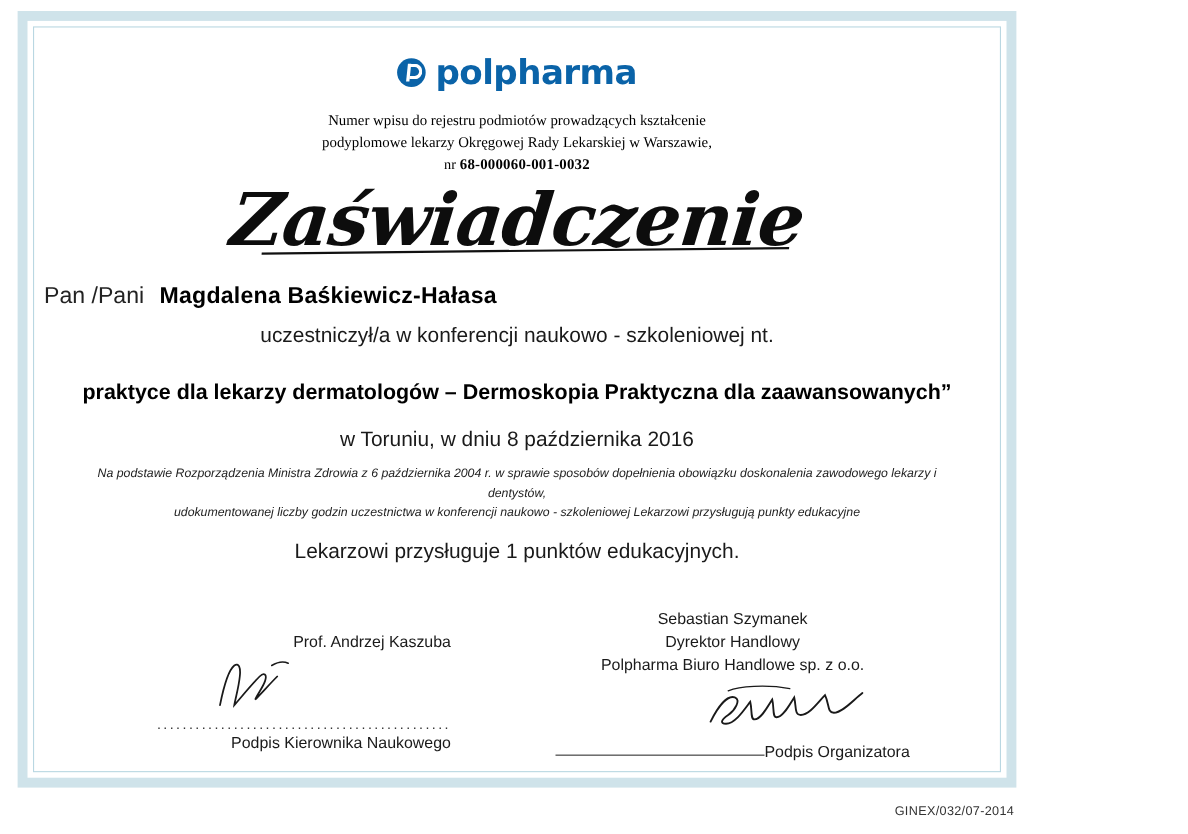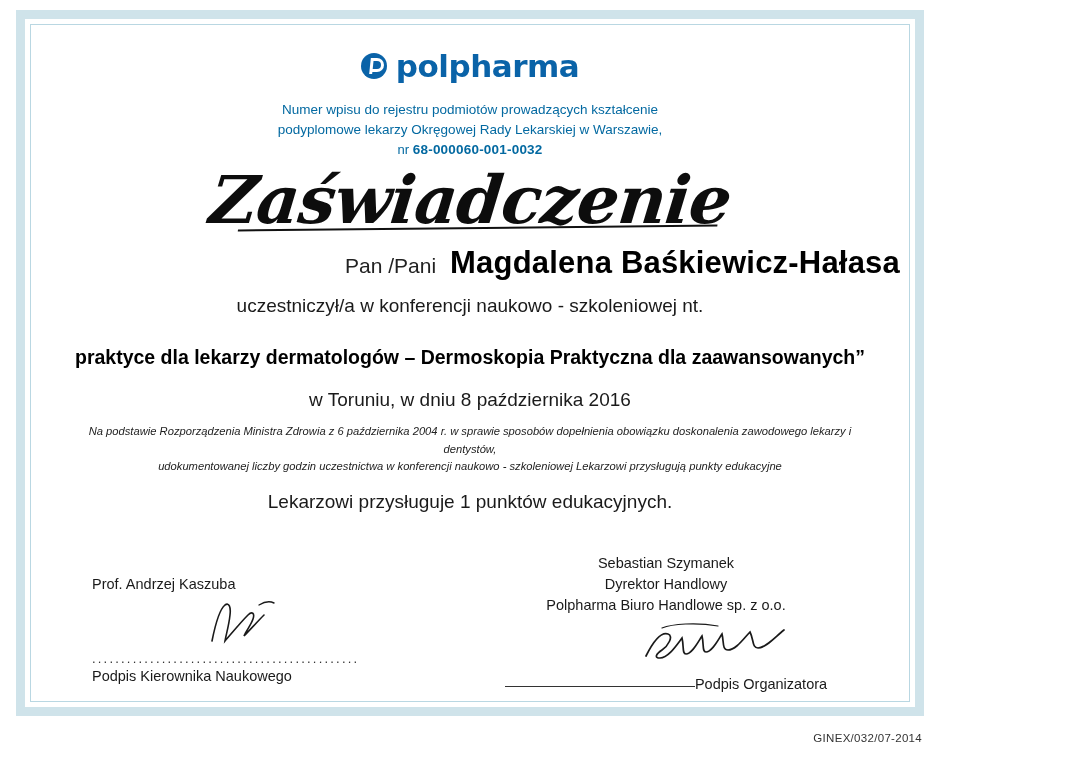--- a/index.html
+++ b/index.html
@@ -96,21 +96,22 @@
     color: #0a63a8;
     letter-spacing: -0.5px;
     font-family: "DejaVu Sans", sans-serif;
   }
 
   
   .registry {
     margin-top: 16px;
     font-size: 13.5px;
     line-height: 1.45;
-    color: #0369a1;
+    color: #000000;
+    font-family: Liberation Serif, serif;
   }
   .registry .nr-line {
     margin-top: 1px;
   }
   .registry .nr-label {
     font-size: 13px;
   }
   .registry .nr-value {
     font-weight: bold;
     font-size: 13.5px;
@@ -137,32 +138,32 @@
     left: 6%;
     right: 2%;
     bottom: 6px;
     height: 2px;
     background: #111;
     transform: rotate(-0.6deg);
   }
 
   
   .recipient-row {
-    margin-top: 10px;
+    margin-top: 22px;
     display: flex;
     align-items: baseline;
-    justify-content: flex-end;
+    justify-content: flex-start;
     gap: 14px;
   }
   .recipient-label {
     font-size: 21px;
     color: #222;
   }
   .recipient-name {
-    font-size: 31px;
+    font-size: 21px;
     font-weight: bold;
     color: #000;
     letter-spacing: 0.2px;
   }
 
   .license-line {
     margin-top: 16px;
     font-size: 20px;
     color: #1a1a1a;
   }
@@ -205,24 +206,24 @@
   
   .signatures {
     position: absolute;
     left: 24px;
     right: 24px;
     bottom: 6px;
     height: 150px;
   }
   .sig-left {
     position: absolute;
-    left: 28px;
+    left: 16px;
     bottom: 8px;
     width: 330px;
-    text-align: left;
+    text-align: right;
   }
   .sig-right {
     position: absolute;
     right: 10px;
     bottom: 0;
     width: 400px;
     text-align: center;
   }
   .sig-name {
     font-size: 14.5px;

